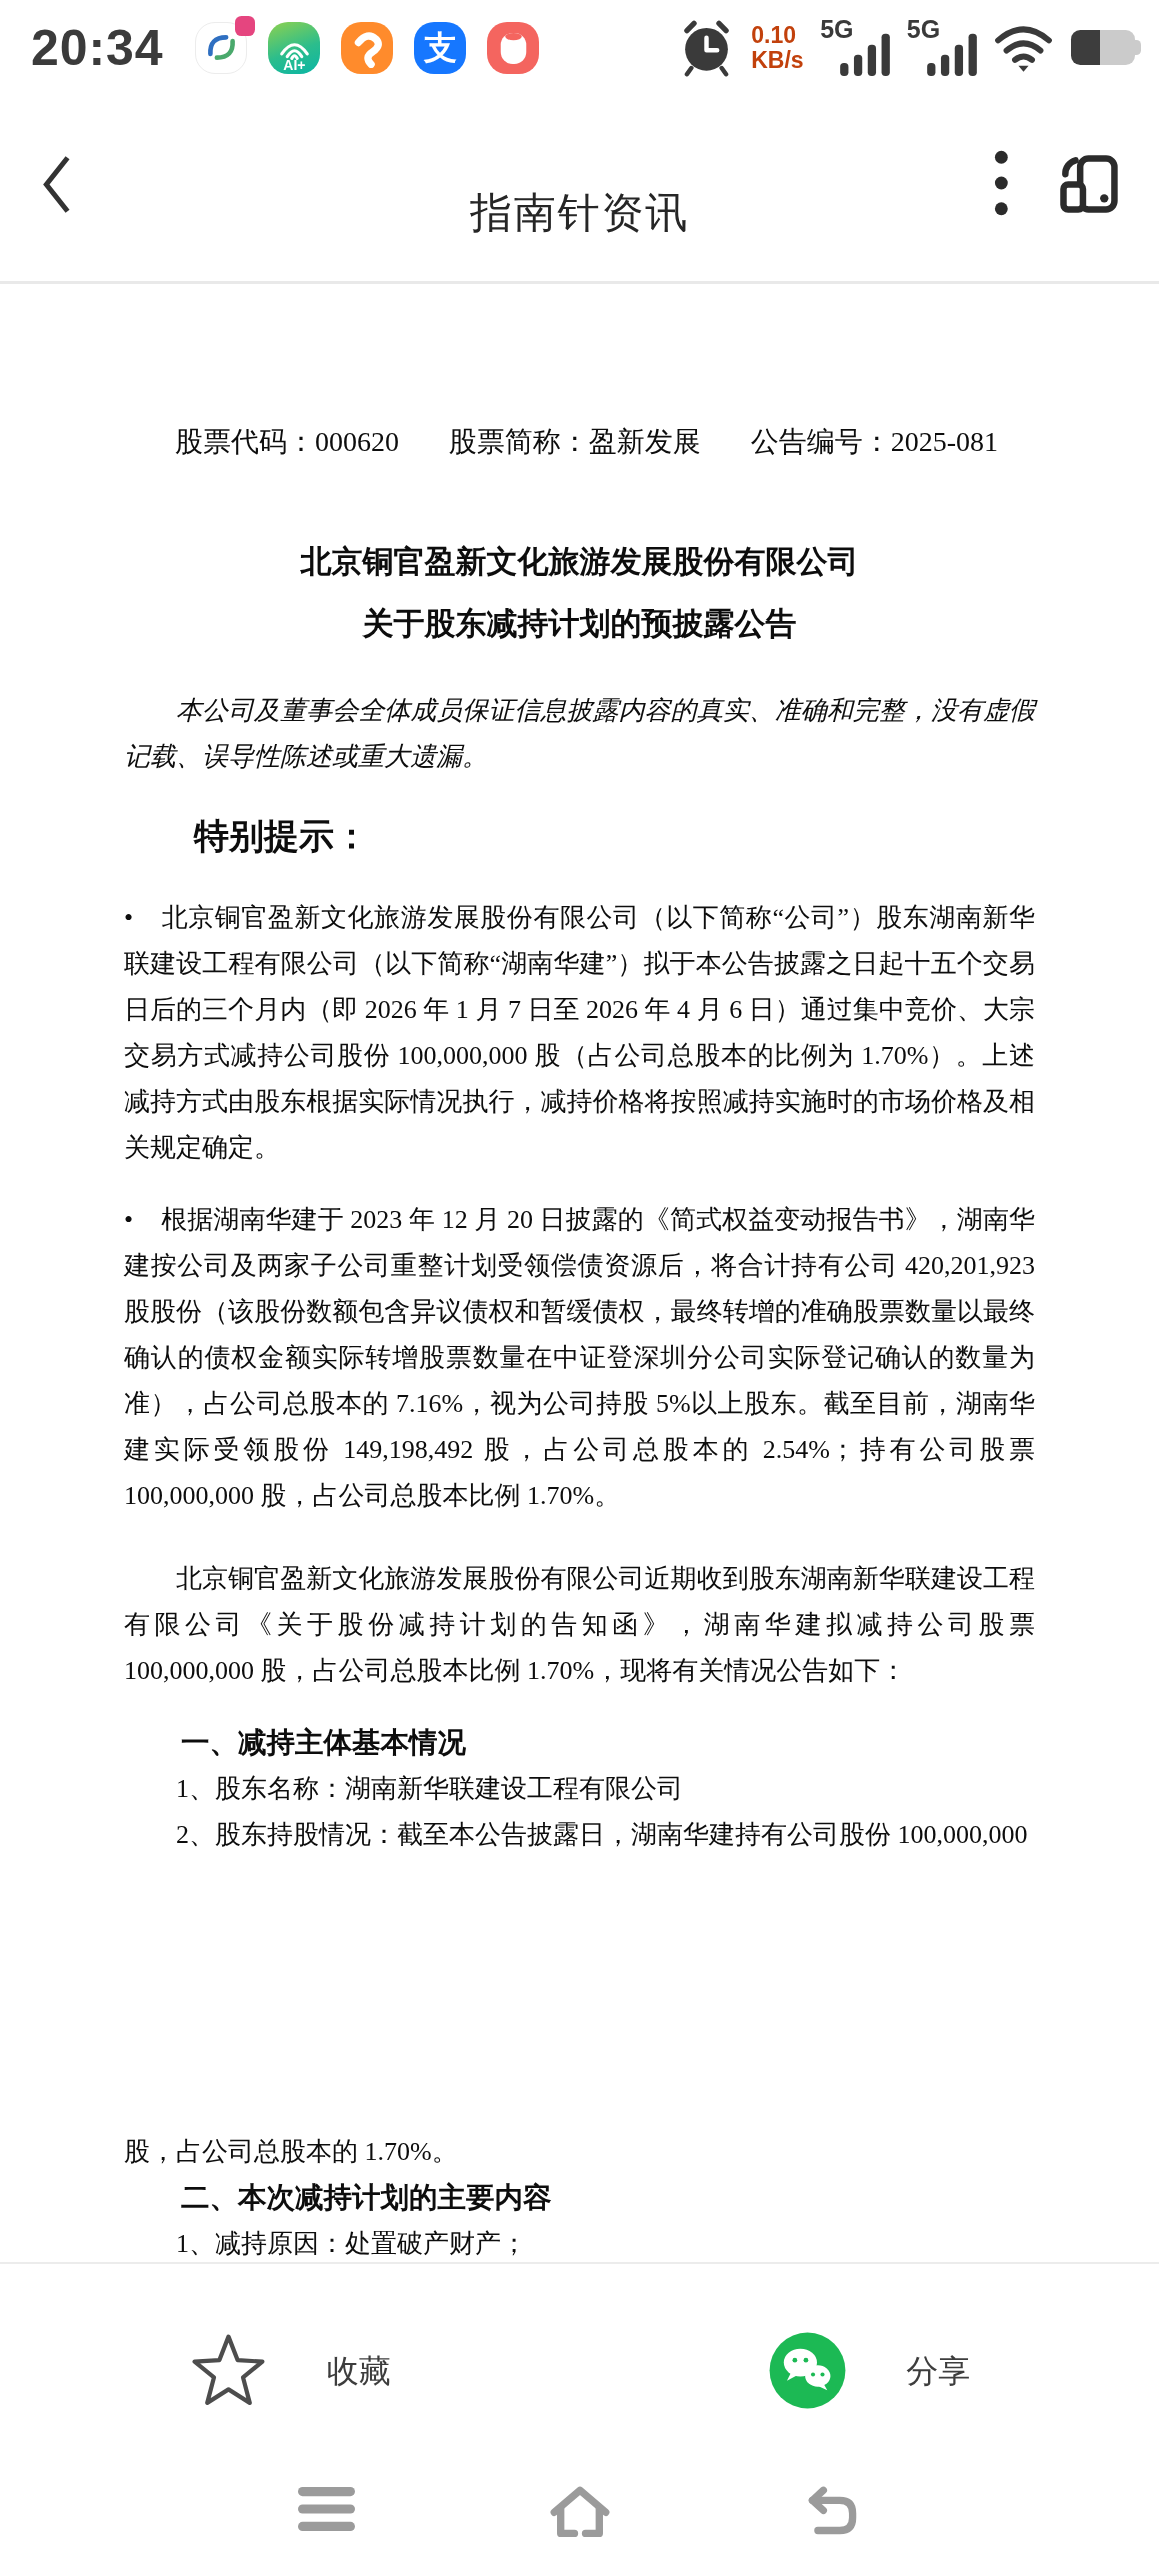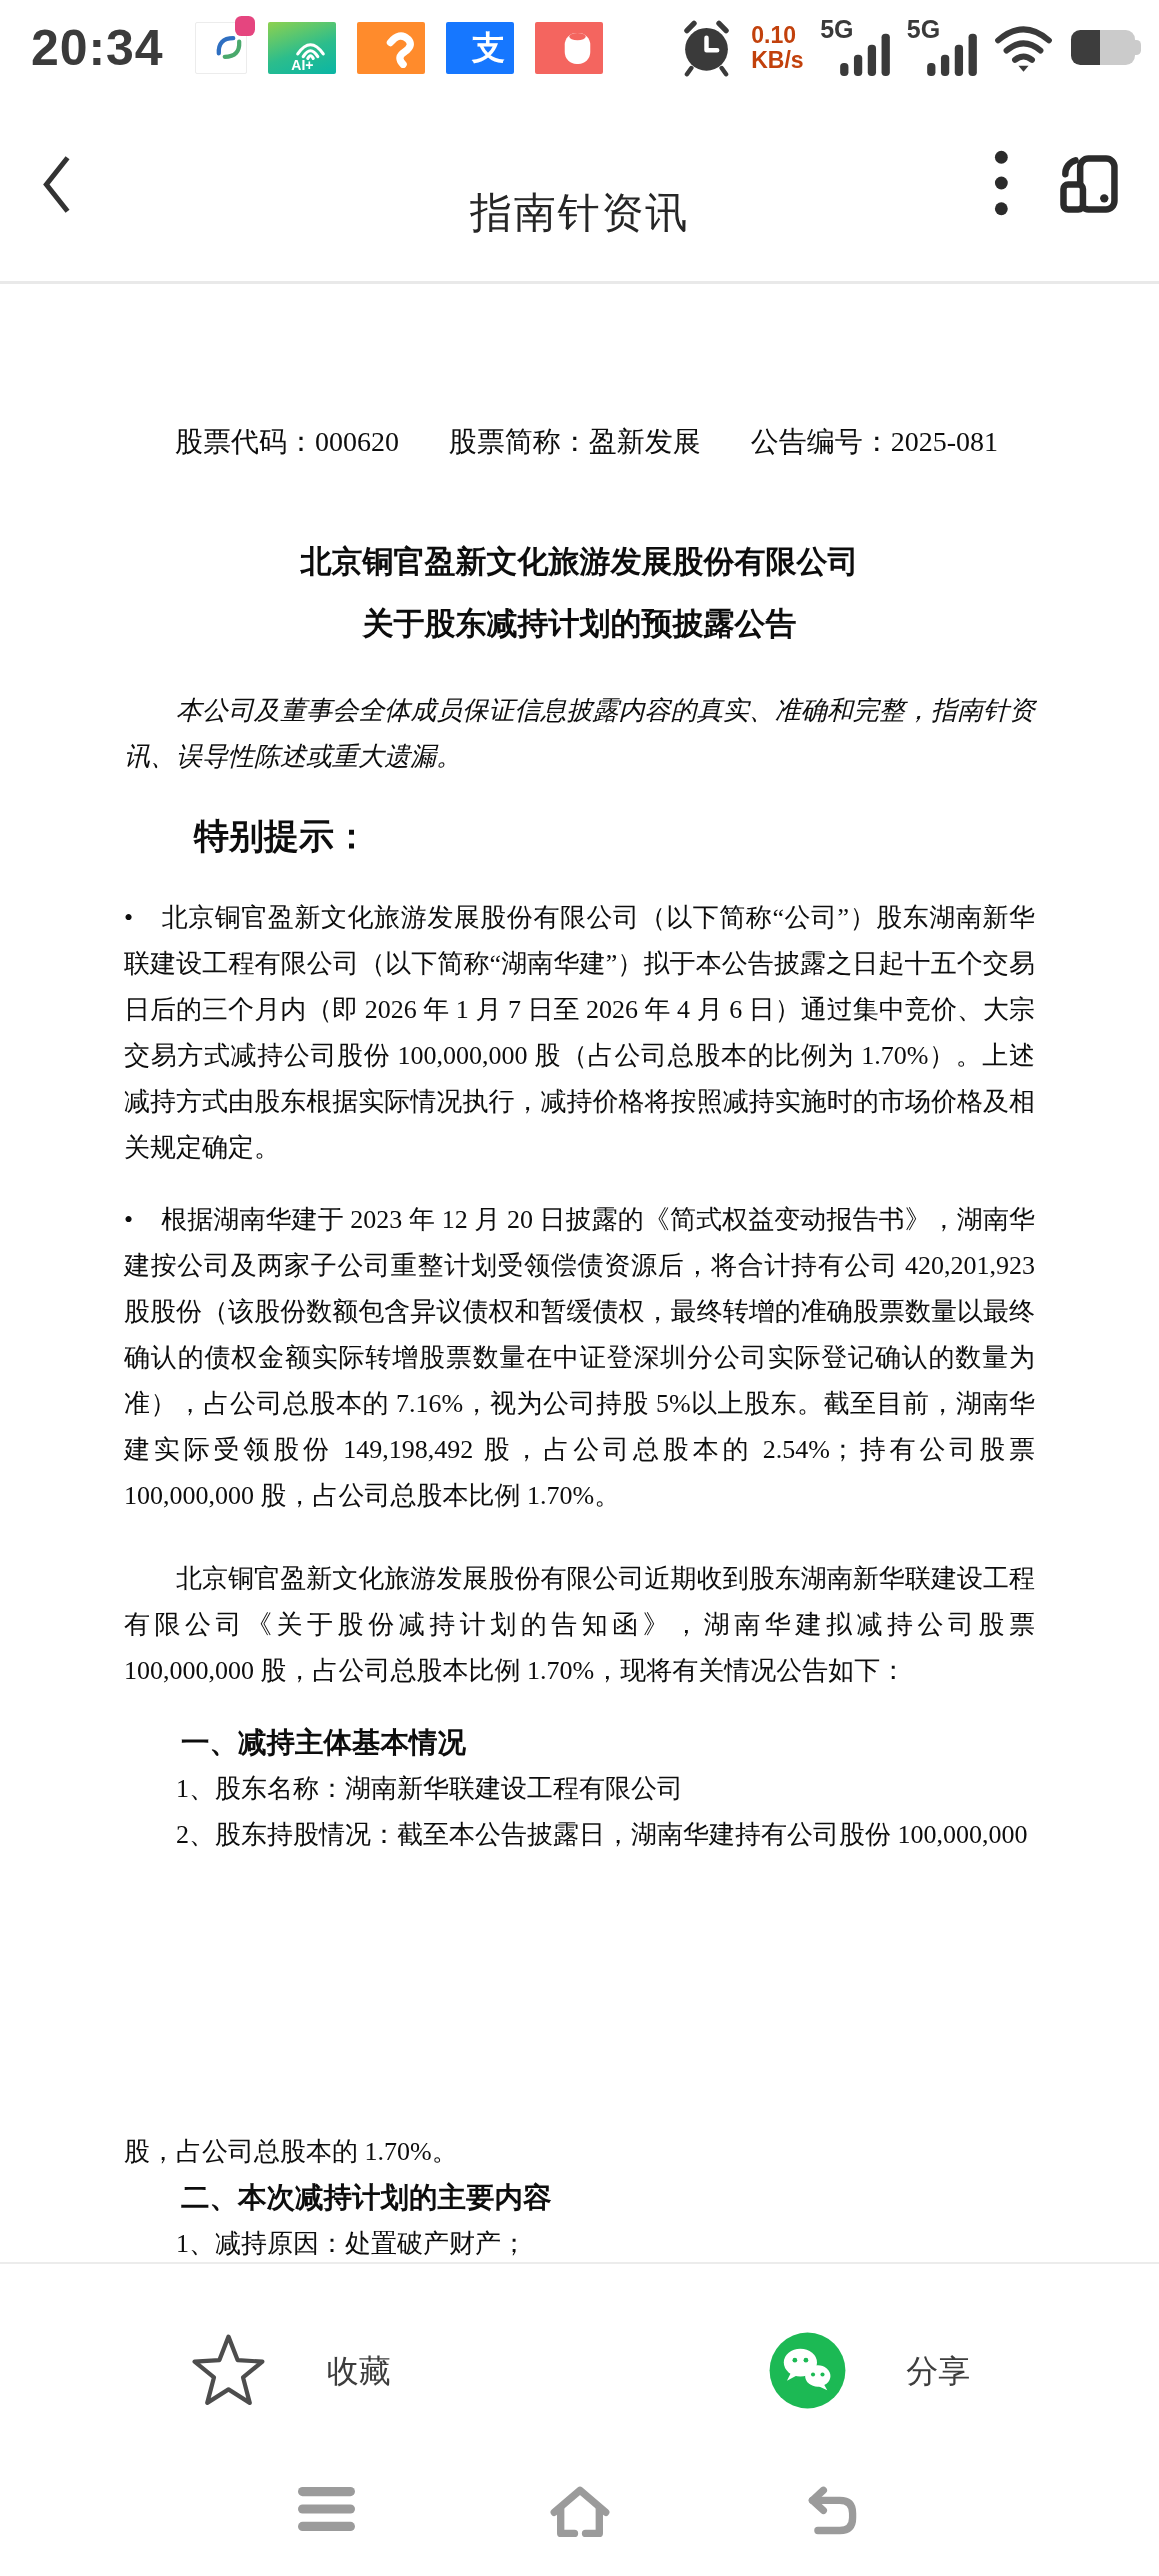--- a/index.html
+++ b/index.html
@@ -4,22 +4,22 @@
 <style>
   html,body{margin:0;padding:0;background:#202020;}
   .phone{position:relative;width:1159px;height:2576px;background:#ffffff;margin:0 auto;
          font-family:"Liberation Sans","DejaVu Sans",sans-serif;overflow:hidden;}
 
   
   .status-bar{height:88px;display:flex;align-items:center;justify-content:space-between;
               padding:7.4px 24px 0 31px;box-sizing:border-box;}
   .sb-left{display:flex;align-items:center;gap:21px;}
   .time{font-size:50px;font-weight:600;color:#3b3b3b;letter-spacing:0.9px;margin-right:11px;}
-  .app-ico{width:52px;height:52px;border-radius:2px;position:relative;display:flex;
-           align-items:center;justify-content:center;flex:none;padding-left:16px;}
+  .app-ico{width:52px;height:52px;border-radius:20px;position:relative;display:flex;
+           align-items:center;justify-content:center;flex:none;}
   .ico-cmcc{background:#fff;border:1.8px solid #ececec;box-sizing:border-box;}
   .cmcc-badge{position:absolute;top:-6.4px;right:-8.3px;width:19.3px;height:19.3px;border-radius:6.4px;background:#e5457f;}
   .ico-ai{background:linear-gradient(160deg,#8ed14f 0%,#2cbd8c 55%,#0ab5a5 100%);}
   .ai-txt{position:absolute;bottom:1.8px;left:50%;transform:translateX(-50%);
           font-size:14px;font-weight:700;color:#fff;line-height:1;}
   .ico-orange{background:#ff8b2c;}
   .ico-alipay{background:#1677ff;}
   .alipay-glyph{color:#fff;font-size:33px;font-weight:700;line-height:1;}
   .ico-red{background:#f4655f;}
   .sb-right{display:flex;align-items:center;gap:16.6px;}
@@ -191,21 +191,21 @@
       <span>股票代码：000620</span>
       <span>股票简称：盈新发展</span>
       <span>公告编号：2025-081</span>
     </div>
 
     <div class="doc-title">
       <div>北京铜官盈新文化旅游发展股份有限公司</div>
       <div>关于股东减持计划的预披露公告</div>
     </div>
 
-    <p class="doc-disclaimer">本公司及董事会全体成员保证信息披露内容的真实、准确和完整，指南针资讯、误导性陈述或重大遗漏。</p>
+    <p class="doc-disclaimer">本公司及董事会全体成员保证信息披露内容的真实、准确和完整，没有虚假记载、误导性陈述或重大遗漏。</p>
 
     <p class="sp-note">特别提示：</p>
 
     <p class="bullet"><span class="bullet-marker">•</span><span>北京铜官盈新文化旅游发展股份有限公司（以下简称“公司”）股东湖南新华联建设工程有限公司（以下简称“湖南华建”）拟于本公告披露之日起十五个交易日后的三个月内（即 2026 年 1 月 7 日至 2026 年 4 月 6 日）通过集中竞价、大宗交易方式减持公司股份 100,000,000 股（占公司总股本的比例为 1.70%）。上述减持方式由股东根据实际情况执行，减持价格将按照减持实施时的市场价格及相关规定确定。</span></p>
 
     <p class="bullet"><span class="bullet-marker">•</span><span>根据湖南华建于 2023 年 12 月 20 日披露的《简式权益变动报告书》，湖南华建按公司及两家子公司重整计划受领偿债资源后，将合计持有公司 420,201,923 股股份（该股份数额包含异议债权和暂缓债权，最终转增的准确股票数量以最终确认的债权金额实际转增股票数量在中证登深圳分公司实际登记确认的数量为准），占公司总股本的 7.16%，视为公司持股 5%以上股东。截至目前，湖南华建实际受领股份 149,198,492 股，占公司总股本的 2.54%；持有公司股票 100,000,000 股，占公司总股本比例 1.70%。</span></p>
 
     <p class="doc-para">北京铜官盈新文化旅游发展股份有限公司近期收到股东湖南新华联建设工程有限公司《关于股份减持计划的告知函》，湖南华建拟减持公司股票 100,000,000 股，占公司总股本比例 1.70%，现将有关情况公告如下：</p>
 
     <div class="doc-heading">一、减持主体基本情况</div>

